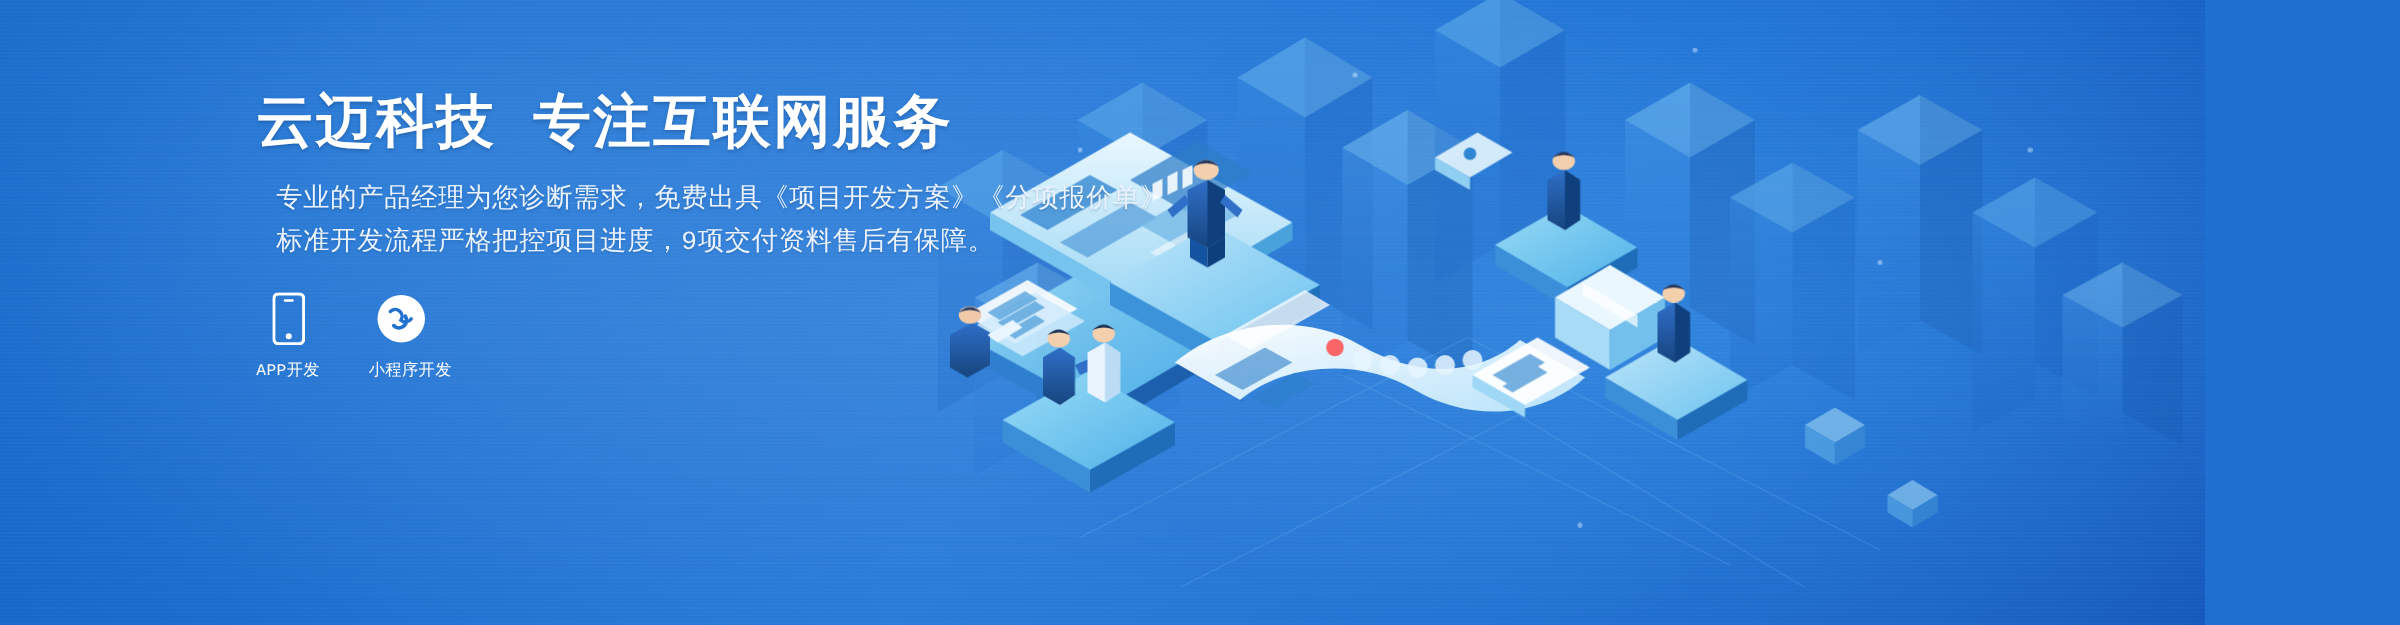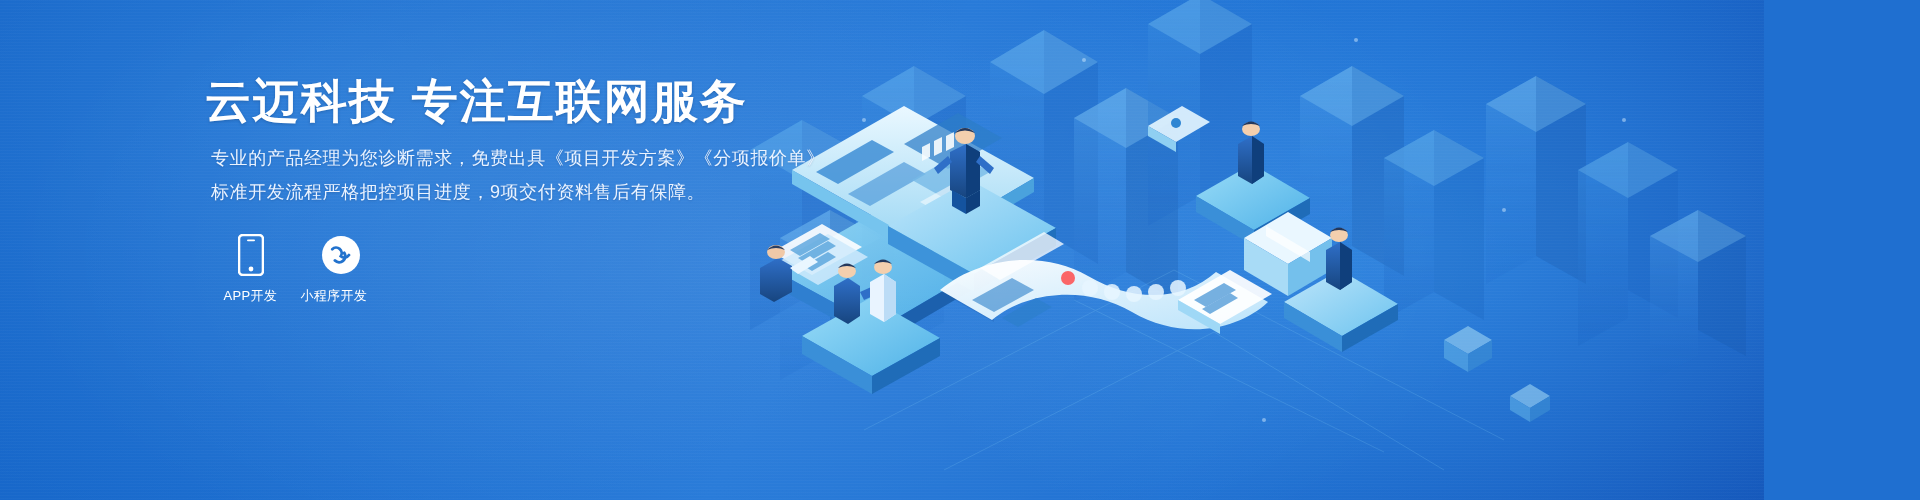--- a/index.html
+++ b/index.html
@@ -11,20 +11,21 @@
 
   
   .banner{
     position:relative;
     width:1764px; height:500px;
     overflow:hidden;
     background:
       radial-gradient(ellipse 900px 520px at 1420px 250px, rgba(60,150,235,.55) 0%, rgba(60,150,235,0) 62%),
       radial-gradient(ellipse 1100px 700px at 330px 120px, rgba(66,150,232,.40) 0%, rgba(66,150,232,0) 60%),
       linear-gradient(118deg,#1463c6 0%,#1a6bcd 22%,#2277d8 48%,#1e70d2 70%,#1558bb 100%);
+    font-family: Liberation Mono, monospace;
   }
   
   .scan{
     position:absolute; inset:0;
     background:repeating-linear-gradient(180deg,rgba(255,255,255,.022) 0 1px,rgba(0,0,0,0) 1px 3px);
     pointer-events:none;
   }
   .vign{
     position:absolute; inset:0;
     background:radial-gradient(ellipse 1300px 640px at 760px 250px, rgba(255,255,255,.10) 0%, rgba(255,255,255,0) 58%);
@@ -36,36 +37,36 @@
     position:absolute; left:205px; top:0; width:760px; height:500px;
   }
   .headline{
     position:absolute; top:74px; left:0;
     font-size:46px; font-weight:bold; color:#ffffff;
     letter-spacing:2px; line-height:1.2;
     white-space:nowrap;
     text-shadow:0 1px 3px rgba(0,30,70,.25);
   }
   .sub{
-    position:absolute; left:6px;
-    font-size:18px; color:#eaf3ff; line-height:1.55;
+    position:absolute; left:16px;
+    font-size:21px; color:#eaf3ff; line-height:1.55;
     letter-spacing:.6px; white-space:nowrap;
     text-shadow:0 1px 2px rgba(0,30,70,.18);
   }
   .sub1{ top:145px; }
   .sub2{ top:179px; }
 
   
   .icons{
     position:absolute; top:232px; left:0;
     display:flex; align-items:flex-start;
   }
   .ic-item{
     width:72px; margin-right:18px;
-    display:flex; flex-direction:column; align-items:flex-end;
+    display:flex; flex-direction:column; align-items:flex-start;
     cursor:pointer;
   }
   .ic-glyph{
     height:46px; width:52px;
     display:flex; align-items:center; justify-content:center;
   }
   .ic-glyph svg{ display:block; }
   .ic-label{
     margin-top:9px; font-size:13px; color:#ffffff; white-space:nowrap;
     letter-spacing:.3px;

